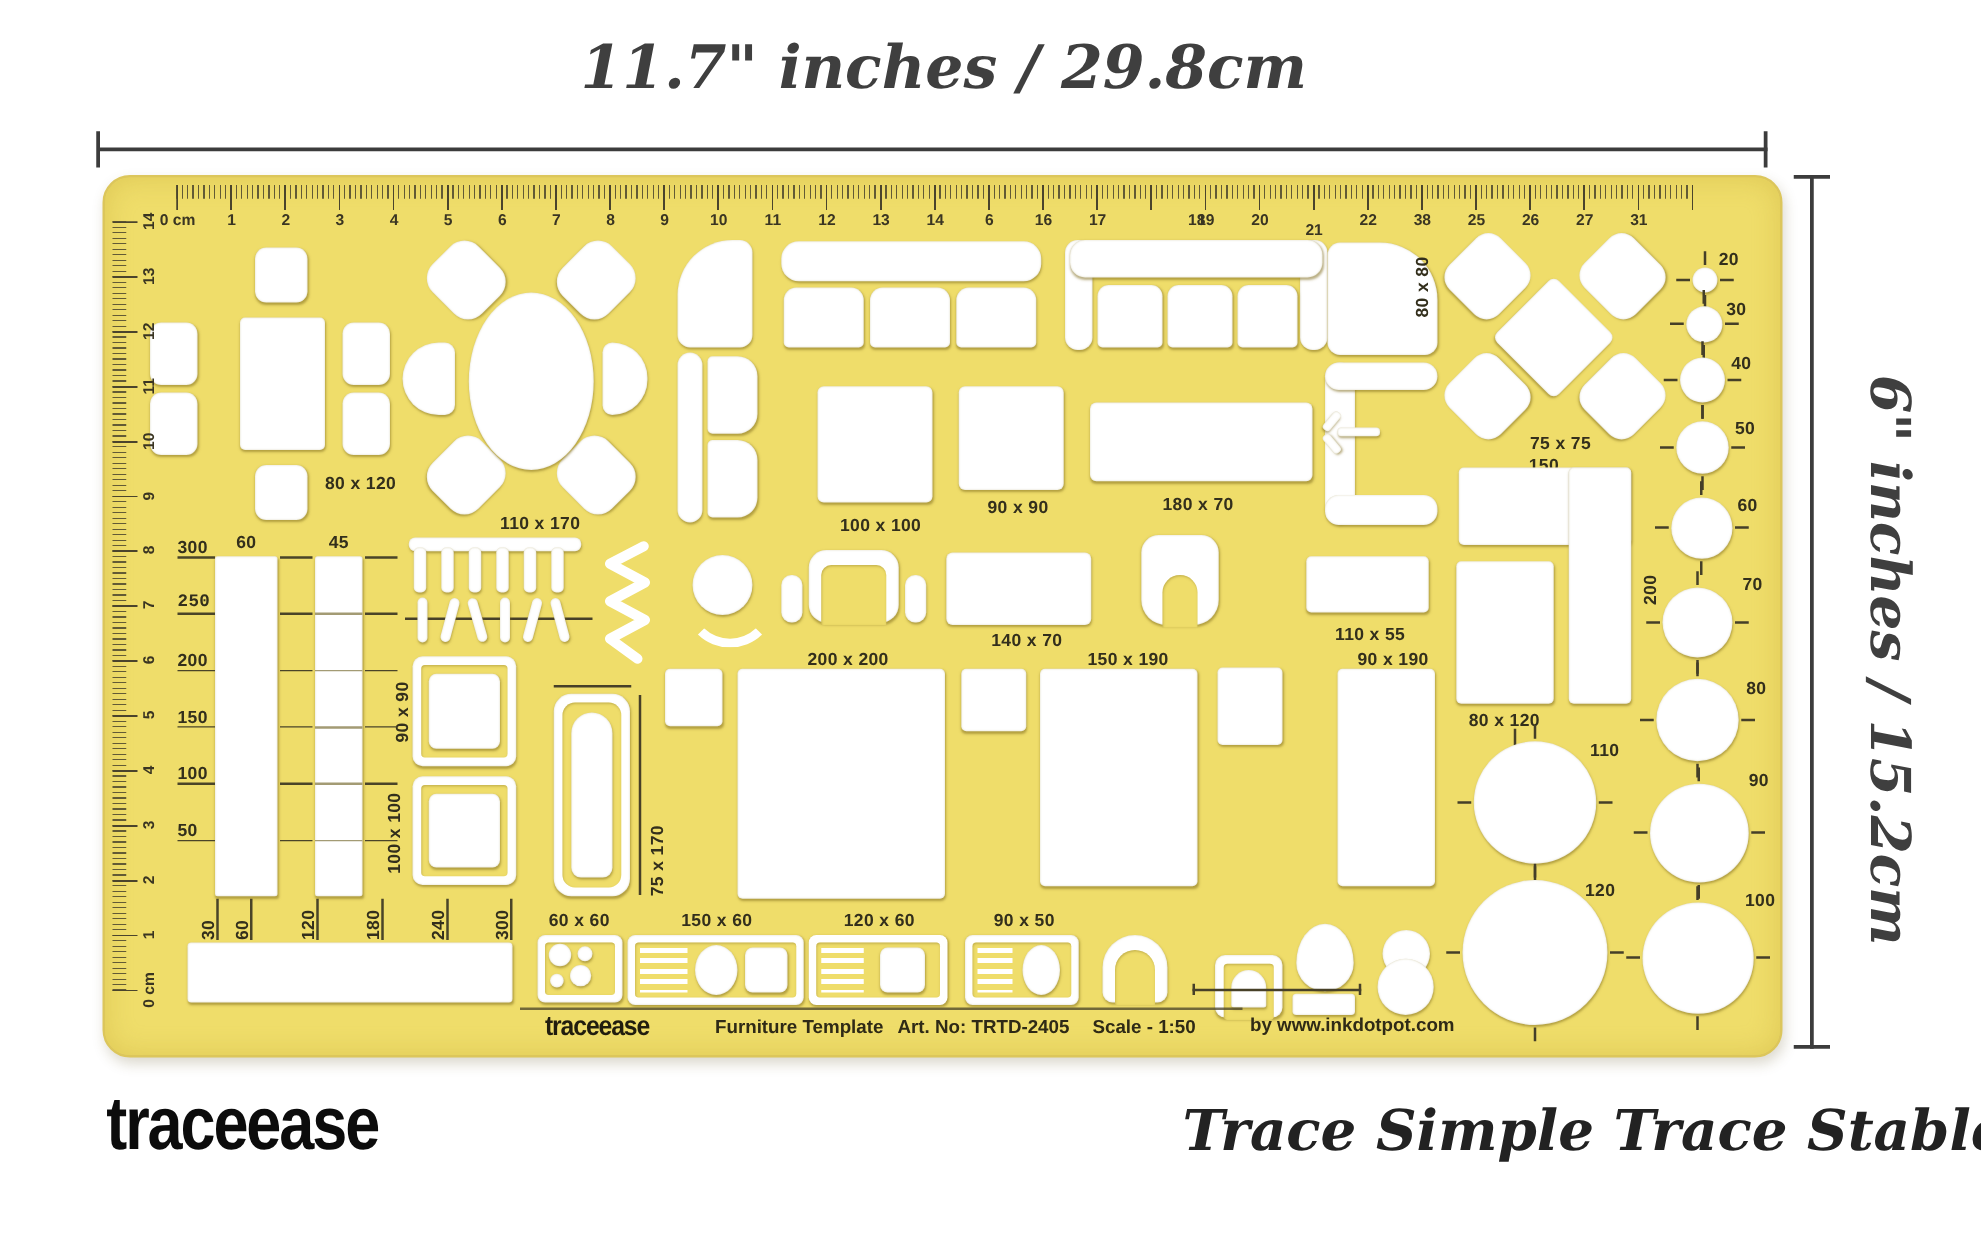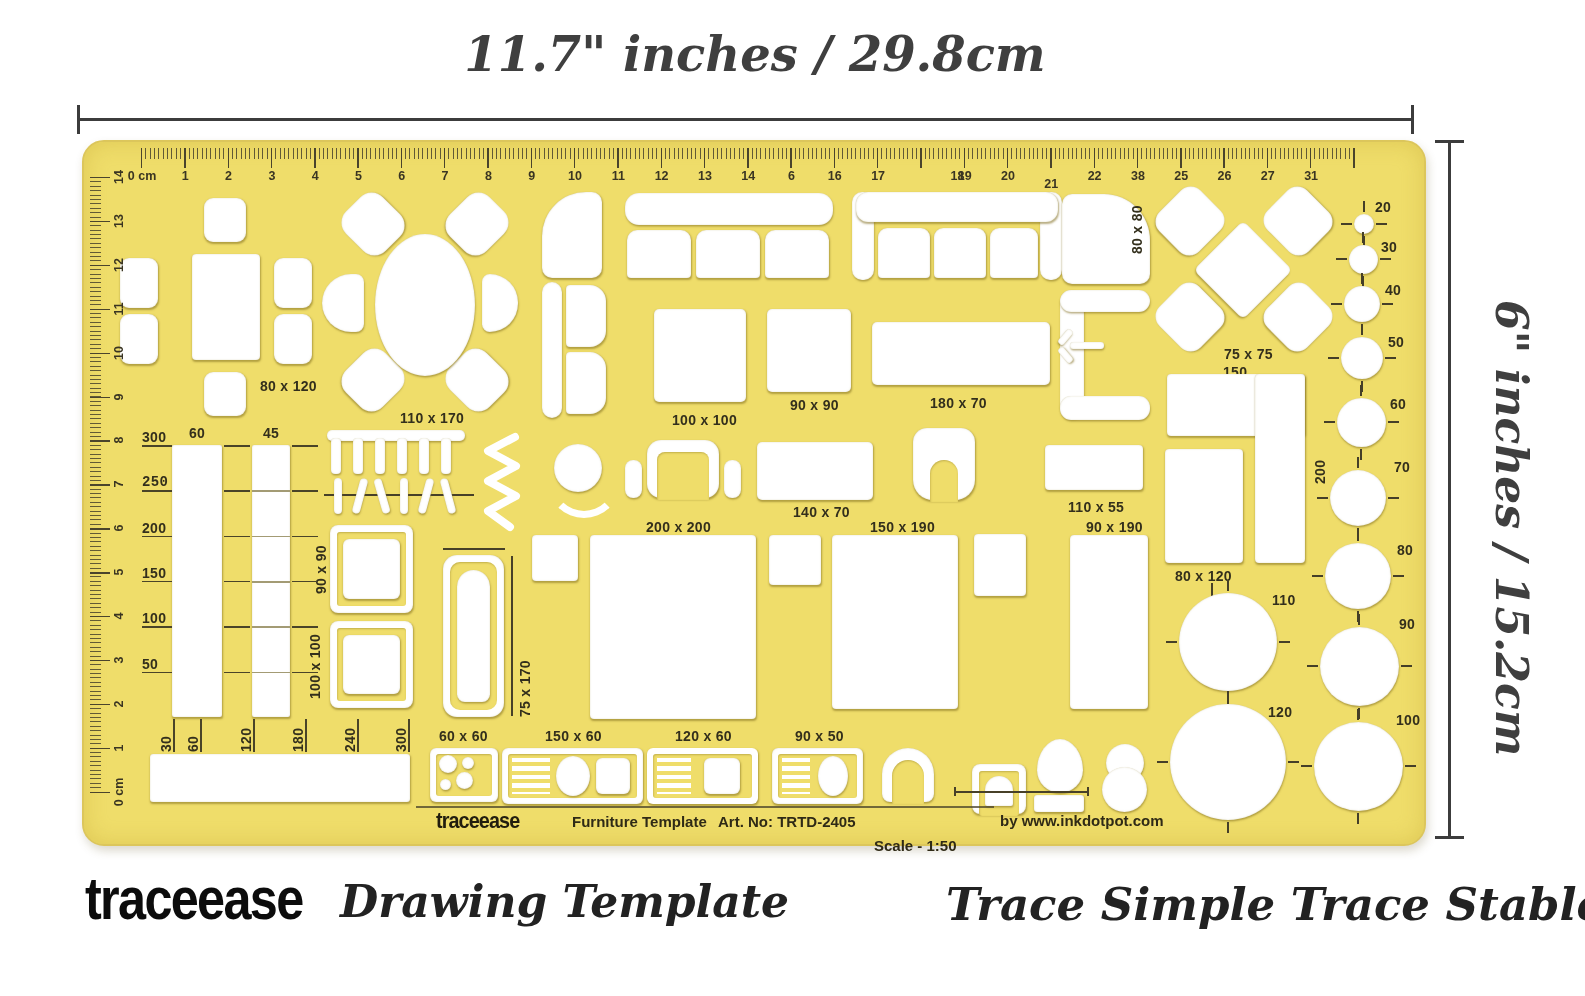--- a/index.html
+++ b/index.html
@@ -224,21 +224,21 @@
 
     <div class="cut" style="left:88px;top:303px;width:50px;height:272px;border-radius:2px;"></div>
     <div class="cut" style="left:168px;top:303px;width:38px;height:272px;border-radius:2px;"></div>
     <div class="cut" style="left:66px;top:612px;width:260px;height:48px;border-radius:3px;"></div>
 
     <div class="ln" style="left:332px;top:664px;width:578px;height:1.5px;opacity:.75;"></div>
 
     <span class="ftlogo" style="left:352px;top:666px;">traceease</span>
     <span class="ft" style="left:488px;top:671px;">Furniture Template</span>
     <span class="ft" style="left:634px;top:671px;">Art. No: TRTD-2405</span>
-    <span class="ft" style="left:790px;top:695px;text-align:center;">Scale - 1:50</span>
+    <span class="ft" style="left:790px;top:671px;text-align:center;">Scale - 1:50</span>
     <span class="ft" style="left:916px;top:670px;">by www.inkdotpot.com</span>
   <div class="rl" style="position:absolute;left:58.0px;top:27px;transform:translateX(-50%);">0 cm</div>
       <div class="rl" style="position:absolute;left:101.3px;top:27px;transform:translateX(-50%);">1</div>
       <div class="rl" style="position:absolute;left:144.6px;top:27px;transform:translateX(-50%);">2</div>
       <div class="rl" style="position:absolute;left:187.9px;top:27px;transform:translateX(-50%);">3</div>
       <div class="rl" style="position:absolute;left:231.2px;top:27px;transform:translateX(-50%);">4</div>
       <div class="rl" style="position:absolute;left:274.5px;top:27px;transform:translateX(-50%);">5</div>
       <div class="rl" style="position:absolute;left:317.8px;top:27px;transform:translateX(-50%);">6</div>
       <div class="rl" style="position:absolute;left:361.1px;top:27px;transform:translateX(-50%);">7</div>
       <div class="rl" style="position:absolute;left:404.4px;top:27px;transform:translateX(-50%);">8</div>
@@ -381,15 +381,14 @@
       <div style="position:absolute;left:169px;top:577px;width:1.5px;height:33px;background:#4a4428;"></div>
       <div class="tl" style="position:absolute;left:206px;top:610px;transform:rotate(-90deg);transform-origin:0 0;">180</div>
       <div style="position:absolute;left:221px;top:577px;width:1.5px;height:33px;background:#4a4428;"></div>
       <div class="tl" style="position:absolute;left:258px;top:610px;transform:rotate(-90deg);transform-origin:0 0;">240</div>
       <div style="position:absolute;left:273px;top:577px;width:1.5px;height:33px;background:#4a4428;"></div>
       <div class="tl" style="position:absolute;left:309px;top:610px;transform:rotate(-90deg);transform-origin:0 0;">300</div>
       <div style="position:absolute;left:324px;top:577px;width:1.5px;height:33px;background:#4a4428;"></div>
     </div>
 
   <span class="biglogo" style="left:85px;top:864px;">traceease</span>
-  <span class="script abs" style="left:340px;top:876px;font-size:44px;color:#222;">Drawing Template</span>
   <span class="script abs" style="left:946px;top:878px;font-size:45px;color:#222;">Trace Simple Trace Stable</span>
 </div>
 
 </body></html>

